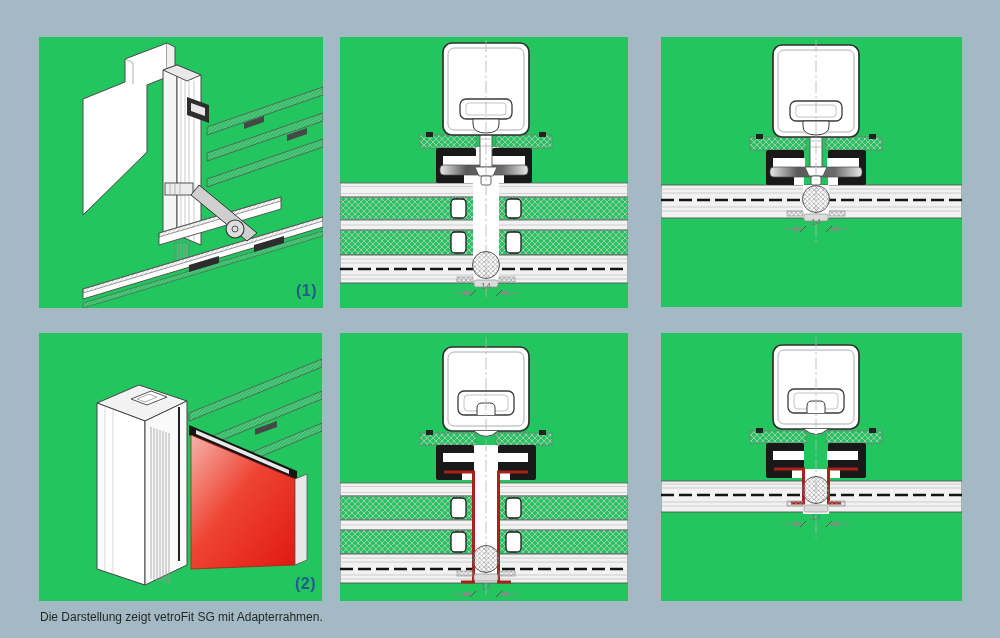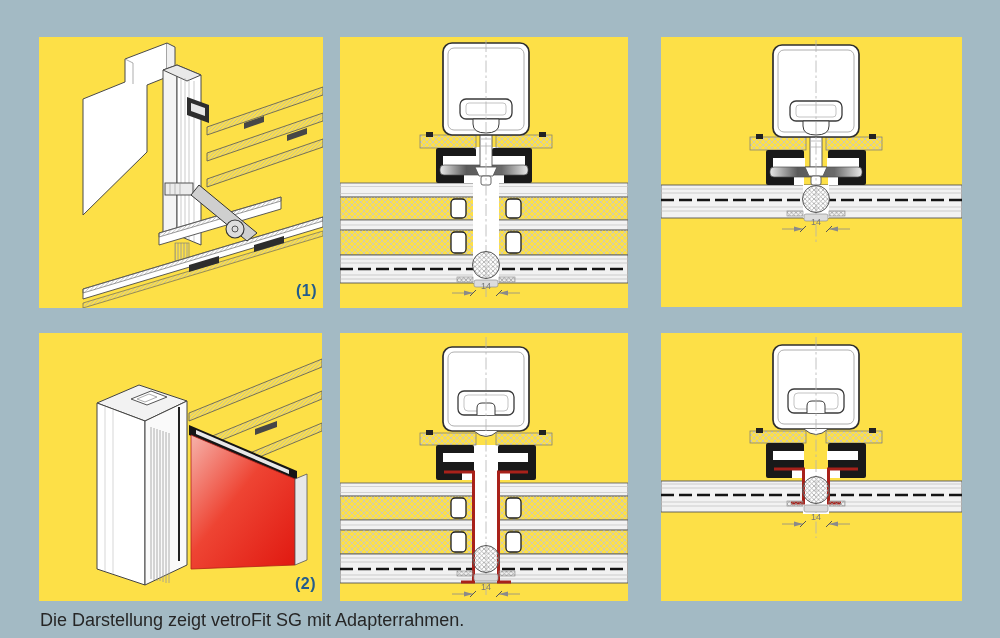--- a/index.html
+++ b/index.html
@@ -1,27 +1,27 @@
 <!DOCTYPE html>
 <html><head>
 <meta charset="utf-8">
 <style>
   html,body{margin:0;padding:0;}
   body{font-family:"Liberation Sans",sans-serif;}
   .canvas{position:relative;width:1000px;height:638px;background:#a3bac4;overflow:hidden;}
-  .panel{position:absolute;background:#fde047;}
+  .panel{position:absolute;background:#22c55e;}
   .panel svg{display:block;width:100%;height:100%;}
   #panel-iso-1{left:39px;top:37px;width:284px;height:271px;}
   #panel-sec-ins{left:340px;top:37px;width:288px;height:271px;}
   #panel-sec-single{left:661px;top:37px;width:301px;height:270px;}
   #panel-iso-2{left:39px;top:333px;width:283px;height:268px;}
   #panel-sec-ins-adapter{left:340px;top:333px;width:288px;height:268px;}
   #panel-sec-single-adapter{left:661px;top:333px;width:301px;height:268px;}
   .fig-label{position:absolute;right:6px;bottom:8px;color:#235c8c;font-size:16px;font-weight:600;letter-spacing:.5px;}
-  .caption{position:absolute;left:40px;top:610px;font-size:18px;color:#262626;}
+  .caption{position:absolute;left:40px;top:610px;font-size:12px;color:#262626;}
   .dim-text{font-family:"Liberation Sans",sans-serif;}
 </style>
 </head>
 <body>
 
 <div class="canvas">
 
   <svg width="0" height="0" style="position:absolute" aria-hidden="true">
     <defs>
       <pattern id="hatchX" width="6" height="6" patternUnits="userSpaceOnUse">

